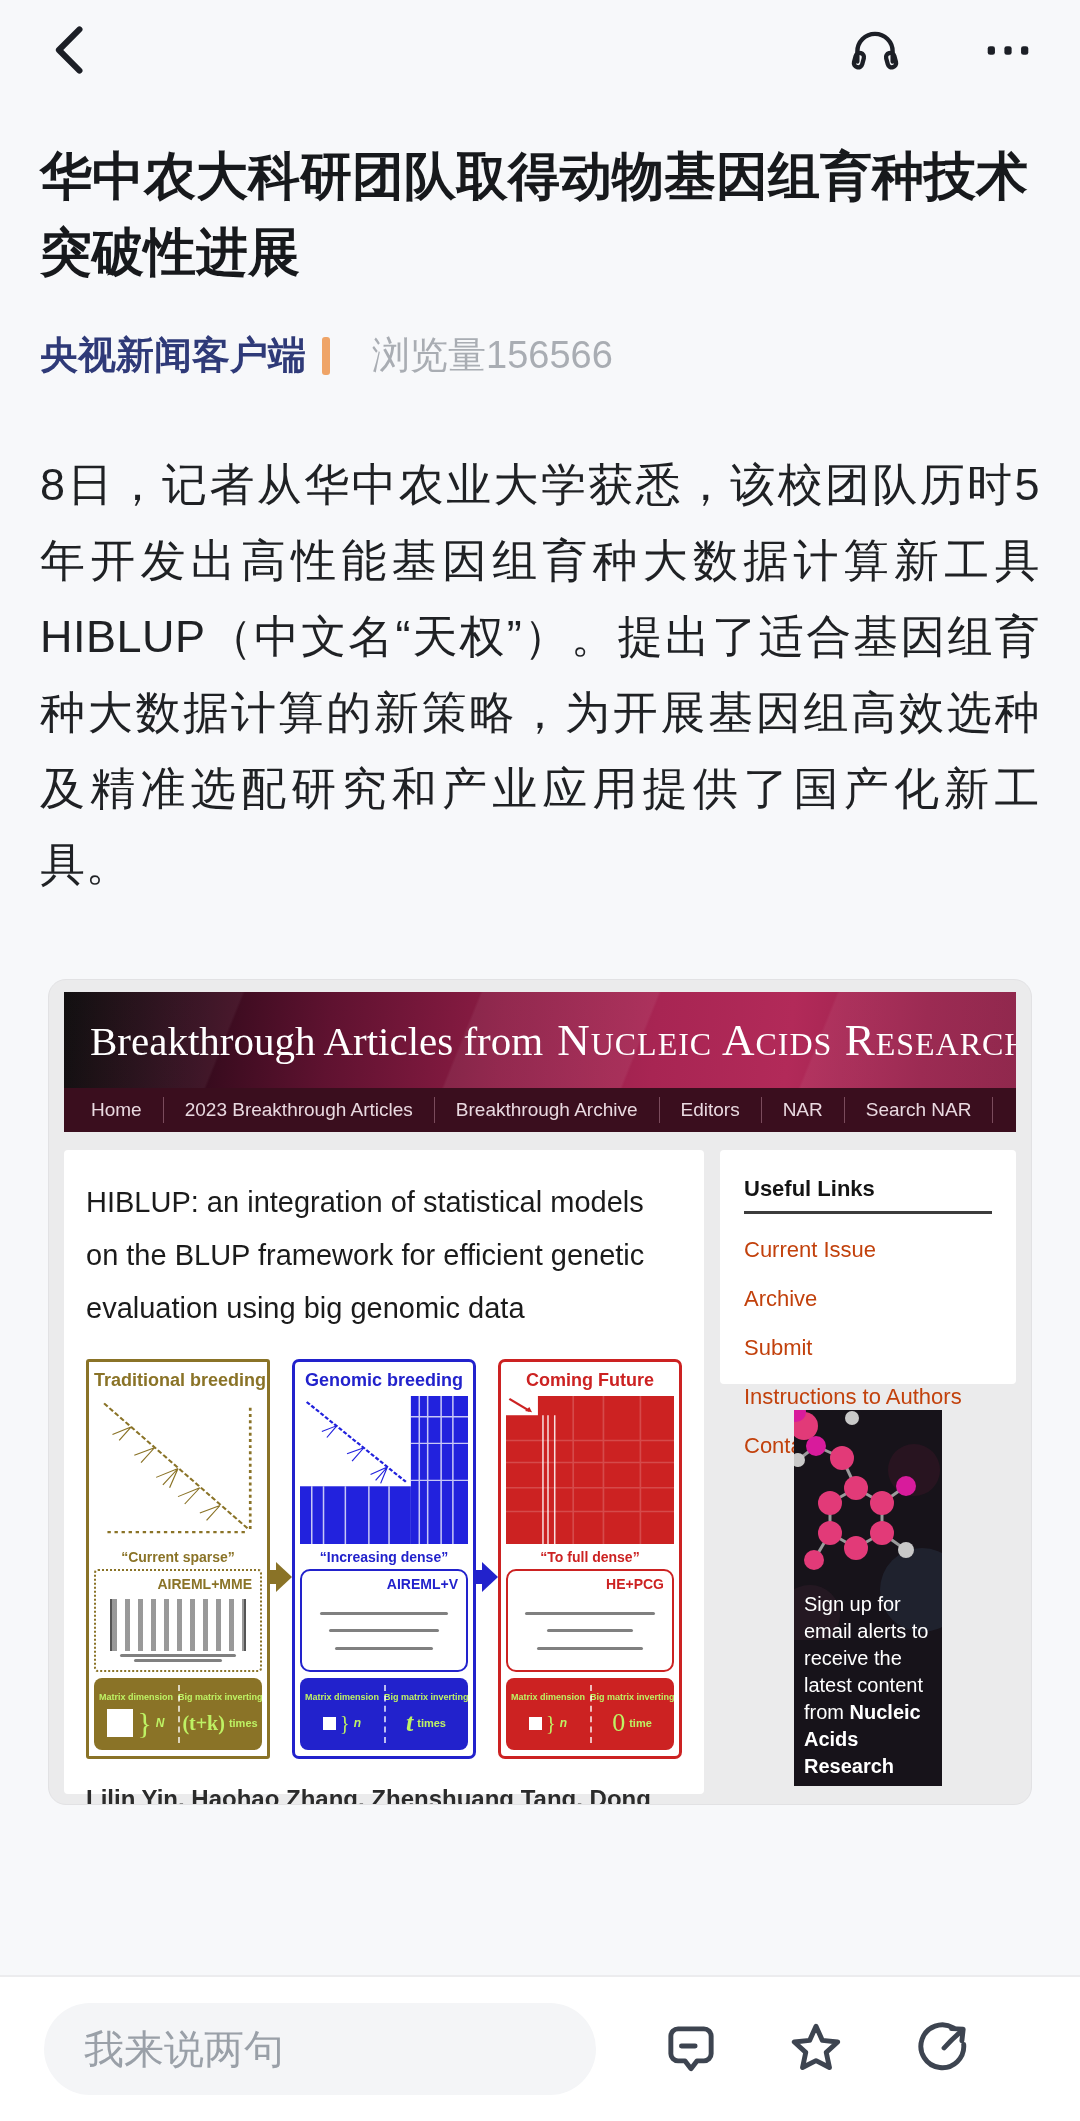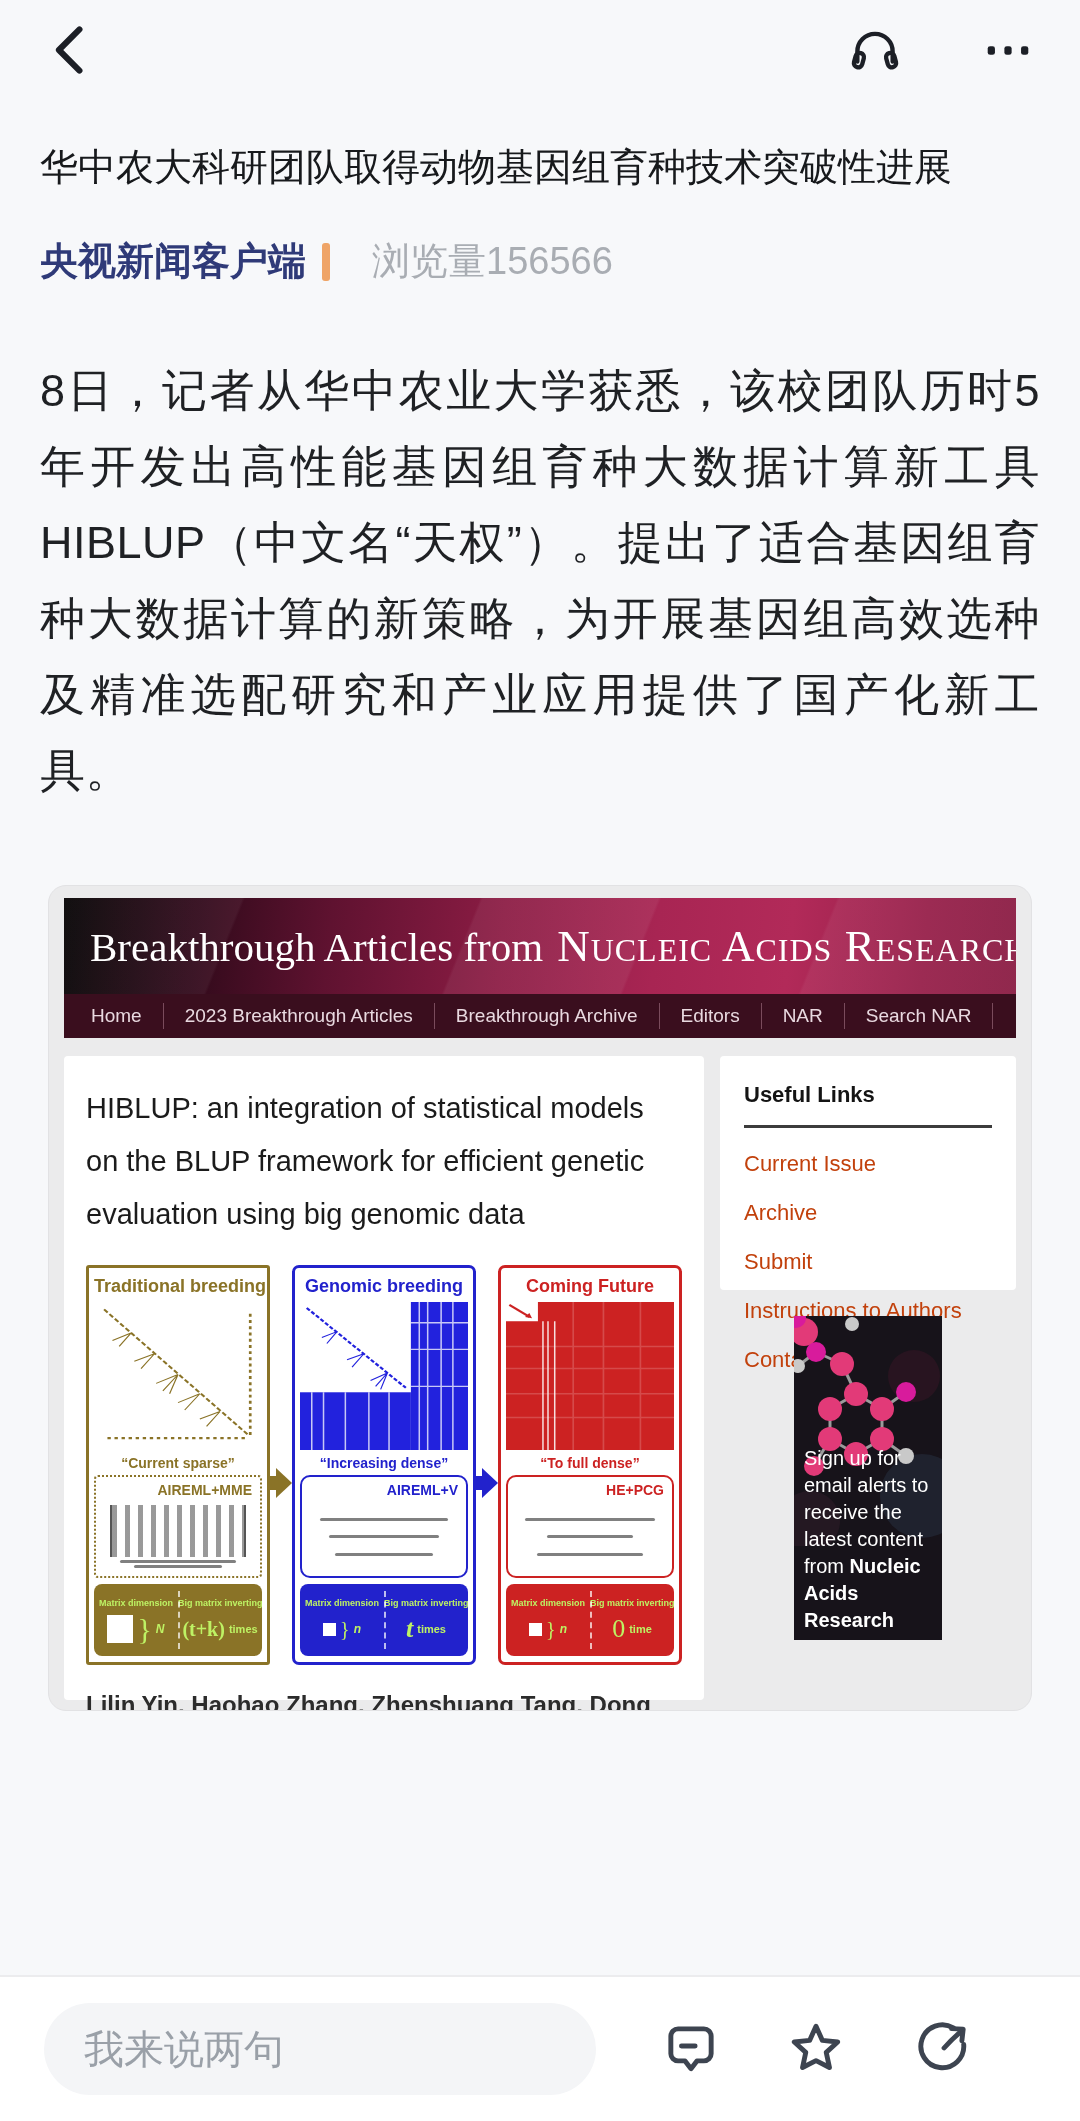--- a/index.html
+++ b/index.html
@@ -11,21 +11,21 @@
     overflow:hidden;
     color:#1f2124;
   }
   
   .topbar { height:100px; display:flex; align-items:center; padding:0 42px; }
   .icon-btn { background:none; border:none; display:flex; align-items:center; justify-content:center; cursor:pointer; }
   .topbar .spacer { flex:1; }
   .topbar svg { display:block; }
   
   .article { padding:0 40px; }
-  .title { margin-top:38px; font-size:38px; font-weight:400; line-height:58px; color:#17191c; }
+  .title { margin-top:38px; font-size:52px; font-weight:700; line-height:76px; color:#17191c; }
   .meta { margin-top:40px; display:flex; align-items:center; }
   .source { color:#2f3a78; font-weight:700; font-size:38px; }
   .meta-sep { width:8px; height:38px; background:#efa467; border-radius:3px; margin:0 16px; }
   .meta-time { color:#a9adb3; font-size:38px; }
   .meta-views { color:#a9adb3; font-size:38px; margin-left:26px; }
   .body-text { margin-top:66px; font-size:45px; line-height:76px; color:#1f2124; text-align:justify; letter-spacing:0.5px; }
   
   .journal-card { margin:76px auto 0; width:984px; height:826px; background:#ebebec; border:1px solid #e2e2e4; border-radius:18px; padding:12px 15px; overflow:hidden; }
   .banner {
     height:96px; display:flex; align-items:center; padding-left:26px; overflow:hidden; position:relative;
@@ -79,23 +79,23 @@
   .inv-unit { font-size:11px; font-weight:700; }
   .fig-arrow { width:22px; display:flex; align-items:center; margin-top:198px; height:40px; }
   .arrow-stem { width:7px; height:14px; }
   .arrow-head { width:0; height:0; border-top:15px solid transparent; border-bottom:15px solid transparent; }
   .arrow-olive .arrow-stem { background:#8a7327; } .arrow-olive .arrow-head { border-left:16px solid #8a7327; }
   .arrow-blue .arrow-stem { background:#2222cc; } .arrow-blue .arrow-head { border-left:16px solid #2222cc; }
   .authors { margin-top:22px; font-size:24px; font-weight:700; color:#2b2b2b; line-height:35px; }
   
   .sidebar-col { width:322px; display:flex; flex-direction:column; }
   .useful-card { background:#fff; border-radius:4px; padding:26px 24px 20px; height:234px; }
-  .ul-title { font-size:22px; font-weight:700; color:#141414; padding-bottom:17px; border-bottom:3px solid #3c3c3c; }
+  .ul-title { font-size:22px; font-weight:700; color:#141414; padding-bottom:9px; border-bottom:3px solid #3c3c3c; }
   .ul-link { display:block; font-size:22px; color:#c2410c; margin-top:23px; text-decoration:none; }
-  .ad { width:148px; height:324px; margin:26px auto 0; background:#17131a; position:relative; overflow:hidden; }
+  .ad { width:148px; height:376px; margin:26px auto 0; background:#17131a; position:relative; overflow:hidden; }
   .ad svg { display:block; }
   .ad-text { position:absolute; left:10px; right:4px; bottom:6px; color:#fff; font-size:20px; line-height:27px; font-weight:500; }
   .ad-bold { font-weight:700; }
   
   .bottom-bar { position:absolute; left:0; right:0; bottom:0; height:146px; background:#fff; border-top:2px solid #ececee; display:flex; align-items:center; padding:0 44px; }
   .comment-input { width:552px; height:92px; background:#f4f5f7; border:none; border-radius:46px; padding:0 40px; font-size:40px; color:#333; font-family:"Liberation Sans", sans-serif; outline:none; }
   .comment-input::placeholder { color:#9aa0a8; }
   .bb-icons { flex:1; display:flex; justify-content:space-evenly; align-items:center; }
 </style>
 </head>

